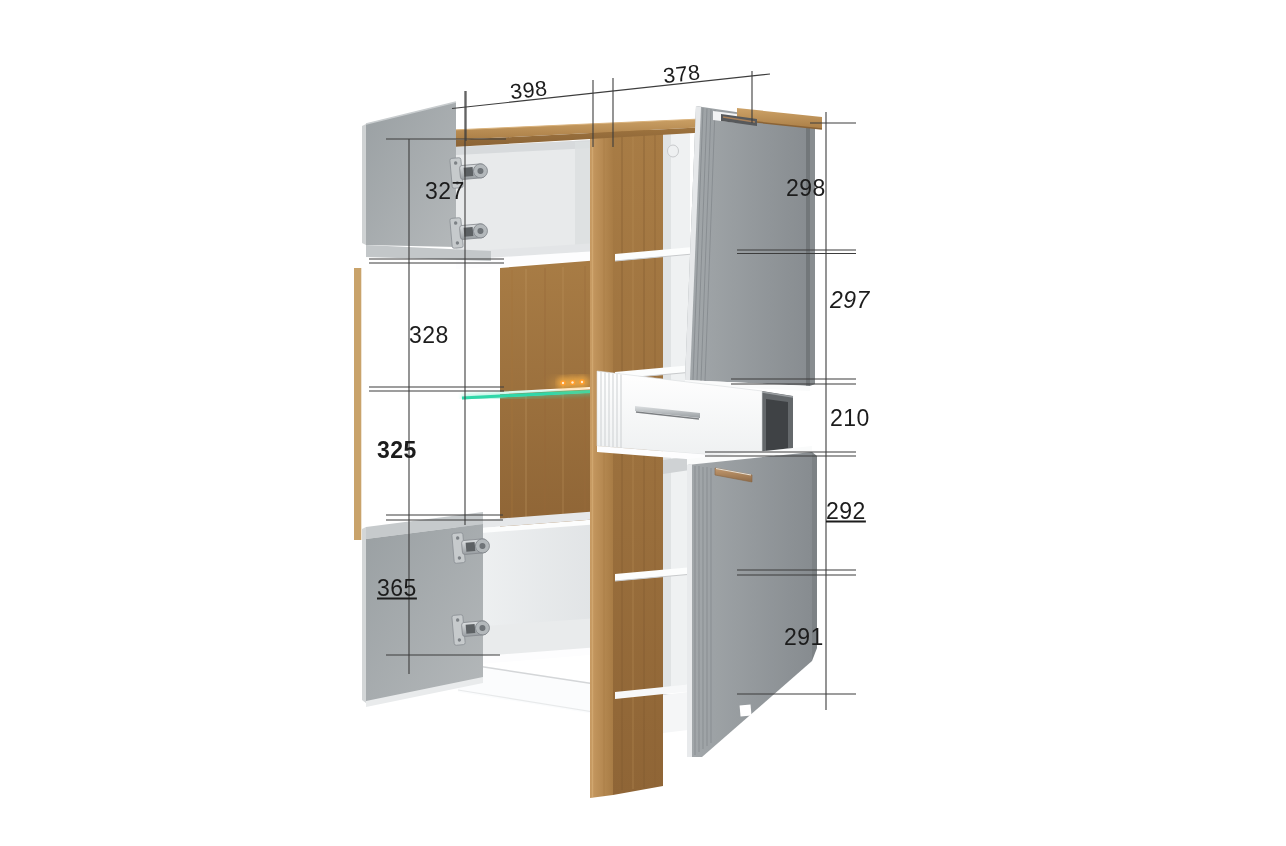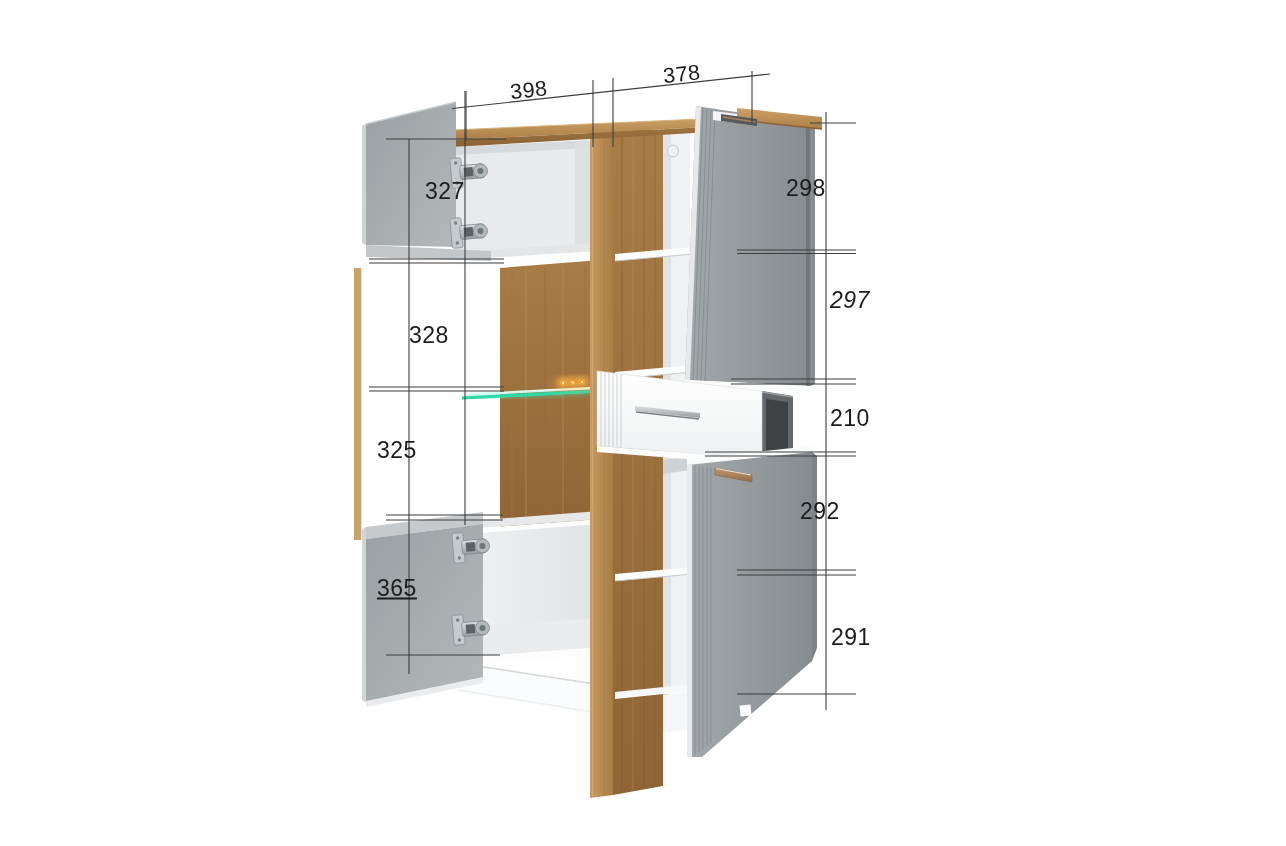--- a/index.html
+++ b/index.html
@@ -283,22 +283,22 @@
     <line x1="737" y1="575" x2="856" y2="575"></line>
     <line x1="737" y1="694" x2="856" y2="694"></line>
   </g>
 </svg>
 
 <div class="dim slant" style="left:529px;top:91px;">398</div>
 <div class="dim slant" style="left:682px;top:75px;">378</div>
 
 <div class="dim vcenter" style="left:377px;top:191px;margin-left:48px;">327</div>
 <div class="dim vcenter" style="left:377px;top:335px;margin-left:32px;">328</div>
-<div class="dim vcenter" style="left:377px;top:450px;">325</div>
+<div class="dim vcenter" style="left:377px;top:450px;font-weight:bold;">325</div>
 <div class="dim vcenter" style="left:377px;top:588px;text-decoration:underline;">365</div>
 
 <div class="dim vcenter" style="left:786px;top:188px;">298</div>
 <div class="dim vcenter" style="left:830px;top:300px;font-style:italic;">297</div>
 <div class="dim vcenter" style="left:830px;top:418px;">210</div>
-<div class="dim vcenter" style="left:800px;top:511px;">292</div>
-<div class="dim vcenter" style="left:831px;top:637px;">291</div>
+<div class="dim vcenter" style="left:826px;top:511px;text-decoration:underline;">292</div>
+<div class="dim vcenter" style="left:784px;top:637px;">291</div>
 
 </div>
 
 </body></html>

